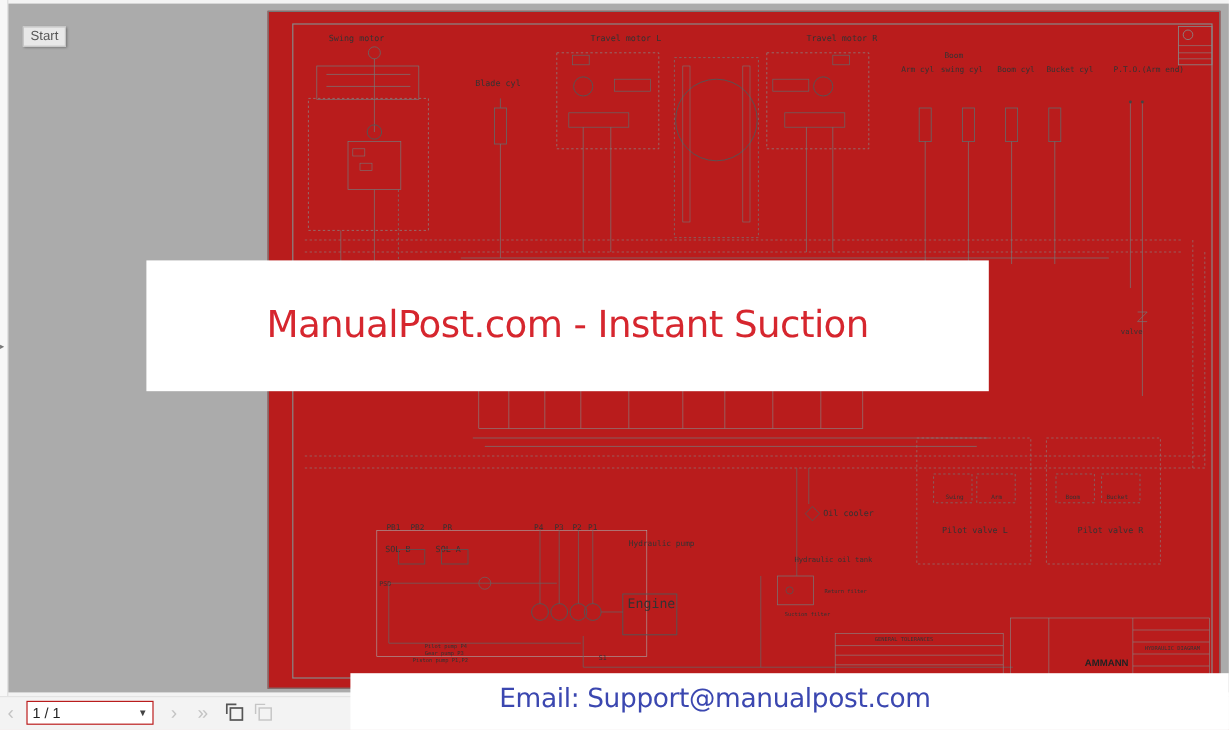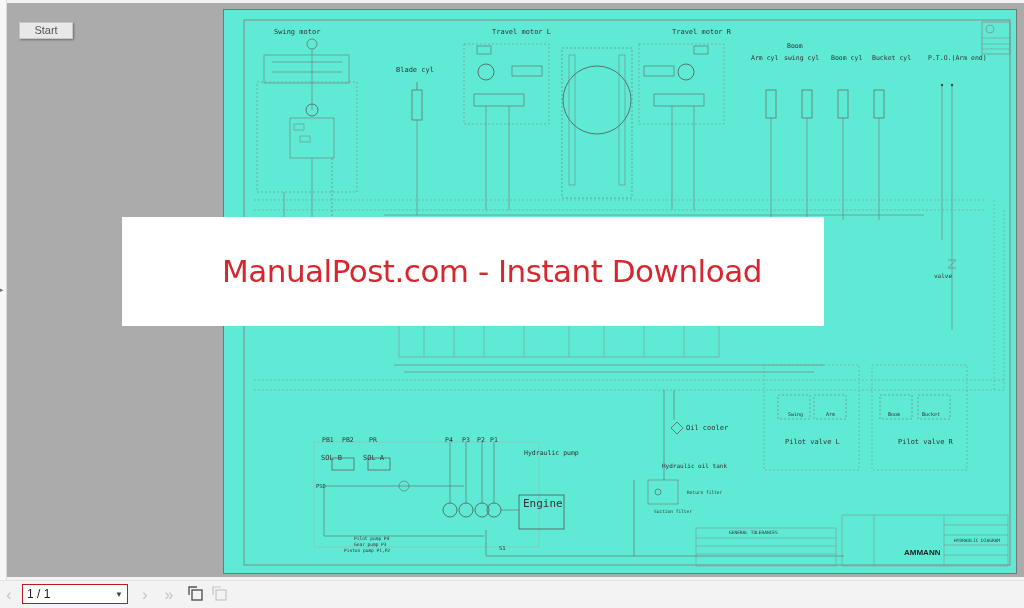--- a/index.html
+++ b/index.html
@@ -1,22 +1,22 @@
 <!DOCTYPE html>
 <html><head>
 <meta charset="utf-8">
 <style>
   * { box-sizing: border-box; margin: 0; padding: 0; }
   html, body { width: 1024px; height: 608px; overflow: hidden; background: #ffffff; font-family: "Liberation Sans", sans-serif; }
   .viewer { position: absolute; left: 0; top: 0; width: 1024px; height: 608px; background: #f3f3f3; }
   .left-strip { position: absolute; left: 0; top: 0; width: 7px; height: 580px; background: #f7f7f7; border-right: 1px solid #dcdcdc; }
   .expand-arrow { position: absolute; left: 0; top: 286px; width: 4px; height: 8px; font-size: 7px; color: #777; line-height: 8px; }
   .canvas { position: absolute; left: 7px; top: 3px; width: 1017px; height: 574px; background: #ababab; }
-  .start-button { position: absolute; left: 12px; top: 19px; width: 54px; height: 17px; background: #e8e8e8; border: 1px solid #c7c7c7; box-shadow: 1px 1px 2px rgba(0,0,0,0.35); font-size: 11px; color: #555; text-align: center; line-height: 15px; cursor: pointer; }
-  .page { position: absolute; left: 223px; top: 9px; width: 794px; height: 565px; background: #5eead4; border: 1px solid #777; }
+  .start-button { position: absolute; left: 12px; top: 19px; width: 36px; height: 17px; background: #e8e8e8; border: 1px solid #c7c7c7; box-shadow: 1px 1px 2px rgba(0,0,0,0.35); font-size: 11px; color: #555; text-align: center; line-height: 15px; cursor: pointer; }
+  .page { position: absolute; left: 223px; top: 9px; width: 794px; height: 565px; background: #b91c1c; border: 1px solid #777; }
   .page svg { position: absolute; left: 0; top: 0; }
   .bottombar { position: absolute; left: 0; top: 580px; width: 1024px; height: 28px; background: #f3f3f3; border-top: 1px solid #e3e3e3; }
   .nav-btn { position: absolute; top: 4px; width: 18px; height: 20px; color: #c3c3c3; font-size: 16px; line-height: 20px; text-align: center; cursor: pointer; }
   .page-select { position: absolute; left: 22px; top: 3px; width: 106px; height: 20px; background: #ffffff; border: 1px solid #b91c1c; font-size: 12px; color: #222; line-height: 19px; padding-left: 4px; cursor: pointer; }
   .page-select .caret { position: absolute; right: 4px; top: 0; font-size: 8px; color: #444; }
   .tool-icon { position: absolute; top: 4px; width: 18px; height: 18px; cursor: pointer; }
   .banner { position: absolute; left: 122px; top: 217px; width: 702px; height: 109px; background: #ffffff; }
   .banner-text { position: absolute; left: 0; top: 0; width: 100%; height: 100%; text-align: left; padding-left: 100px; line-height: 109px; font-size: 31px; color: #d6262e; font-family: "DejaVu Sans", sans-serif; letter-spacing: -0.5px; }
   .email-banner { position: absolute; left: 292px; top: 561px; width: 732px; height: 47px; background: #ffffff; }
   .email-text { position: absolute; left: 124px; top: 0; height: 47px; line-height: 44px; font-size: 22px; color: #3b47b0; font-family: "DejaVu Sans", sans-serif; letter-spacing: -0.3px; }
@@ -211,21 +211,21 @@
         <line x1="720" y1="535" x2="784" y2="535"></line>
         <line x1="720" y1="545" x2="784" y2="545"></line>
       </g>
       <text class="sch-label" x="505" y="524" font-size="4.5">GENERAL TOLERANCES</text>
       <text x="680" y="545" font-size="8" font-weight="bold" fill="#222" font-family="Liberation Sans, sans-serif">AMMANN</text>
       <text class="sch-label" x="730" y="532" font-size="4.5">HYDRAULIC DIAGRAM</text>
     </svg>
   </div>
 
   <div class="banner">
-    <div class="banner-text">ManualPost.com - Instant Download</div>
+    <div class="banner-text">ManualPost.com - Instant Suction</div>
   </div>
 
   <div class="bottombar">
     <div class="nav-btn" style="left:0px;">‹</div>
     <div class="page-select">
       <span>1 / 1</span>
       <span class="caret">▼</span>
     </div>
     <div class="nav-btn" style="left:136px;">›</div>
     <div class="nav-btn" style="left:160px;">»</div>
@@ -236,13 +236,16 @@
         </svg>
     </div>
     <div class="tool-icon" style="left:211px;">
       <svg width="18" height="18" viewBox="0 0 18 18">
           <rect x="5" y="5" width="10" height="10" fill="none" stroke="#c5c5c5" stroke-width="1.2"></rect>
           <path d="M2 10 L2 2 L10 2" fill="none" stroke="#c5c5c5" stroke-width="1.2"></path>
         </svg>
     </div>
   </div>
 
+  <div class="email-banner">
+    <div class="email-text">Email: Support@manualpost.com</div>
+  </div>
 </div>
 
 </body></html>

